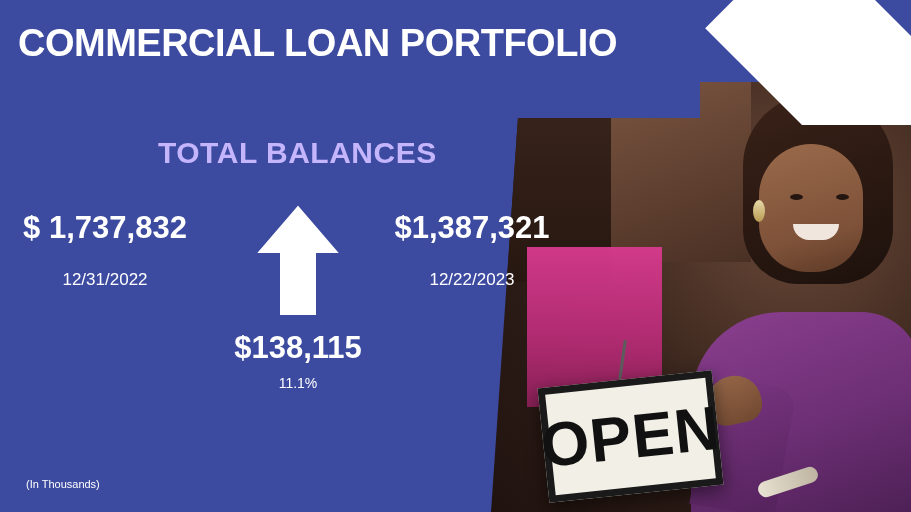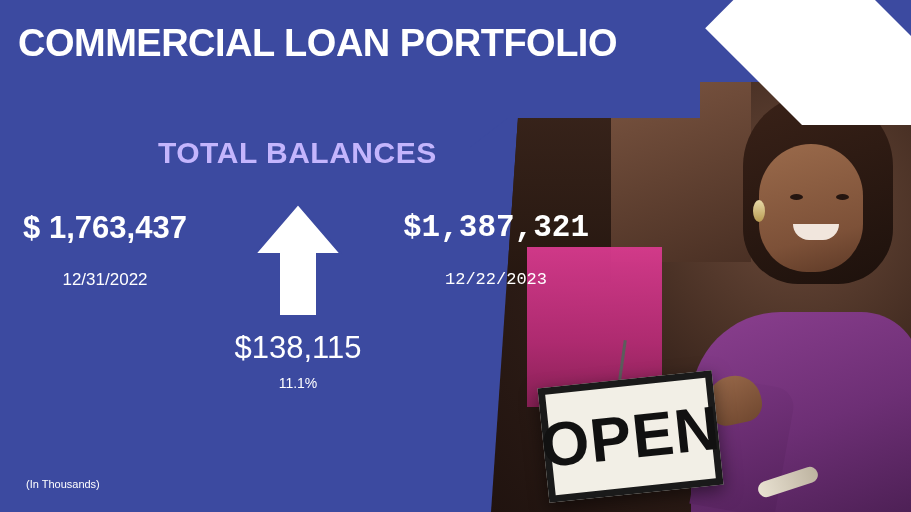--- a/index.html
+++ b/index.html
@@ -220,24 +220,23 @@
   }
 
   .stat-left {
     position: absolute;
     left: 0; top: 212px;
     width: 210px;
     text-align: center;
   }
   .stat-right {
     position: absolute;
-    left: 398px; top: 212px;
+    left: 374px; top: 212px;
     width: 196px;
     text-align: center;
-    font-family: Liberation Mono, monospace;
   }
   .stat-value {
     color: #ffffff;
     font-size: 31px;
     font-weight: bold;
     white-space: nowrap;
     line-height: 1.05;
   }
   .stat-date {
     color: #ffffff;
@@ -254,21 +253,21 @@
 
   .delta {
     position: absolute;
     left: 198px; top: 330px;
     width: 200px;
     text-align: center;
   }
   .delta-value {
     color: #ffffff;
     font-size: 31px;
-    font-weight: normal;
+    font-weight: bold;
     white-space: nowrap;
   }
   .delta-pct {
     color: #ffffff;
     font-size: 14px;
     margin-top: 9px;
     white-space: nowrap;
   }
 
   .footnote {
@@ -314,21 +313,21 @@
     <div class="corner-line"></div>
     <div class="corner-line2"></div>
   </div>
 
   <div class="content">
 
     <div class="title">COMMERCIAL LOAN PORTFOLIO</div>
     <div class="subtitle">TOTAL BALANCES</div>
 
     <div class="stat-left">
-      <div class="stat-value">$ 1,763,437</div>
+      <div class="stat-value">$ 1,737,832</div>
       <div class="stat-date">12/31/2022</div>
     </div>
 
     <svg class="arrow" viewBox="0 0 90 120">
       <polygon points="45,4 88,54 64,54 64,116 26,116 26,54 2,54" fill="#ffffff" stroke="#3c4aa0" stroke-width="2"></polygon>
     </svg>
 
     <div class="stat-right">
       <div class="stat-value">$1,387,321</div>
       <div class="stat-date">12/22/2023</div>

